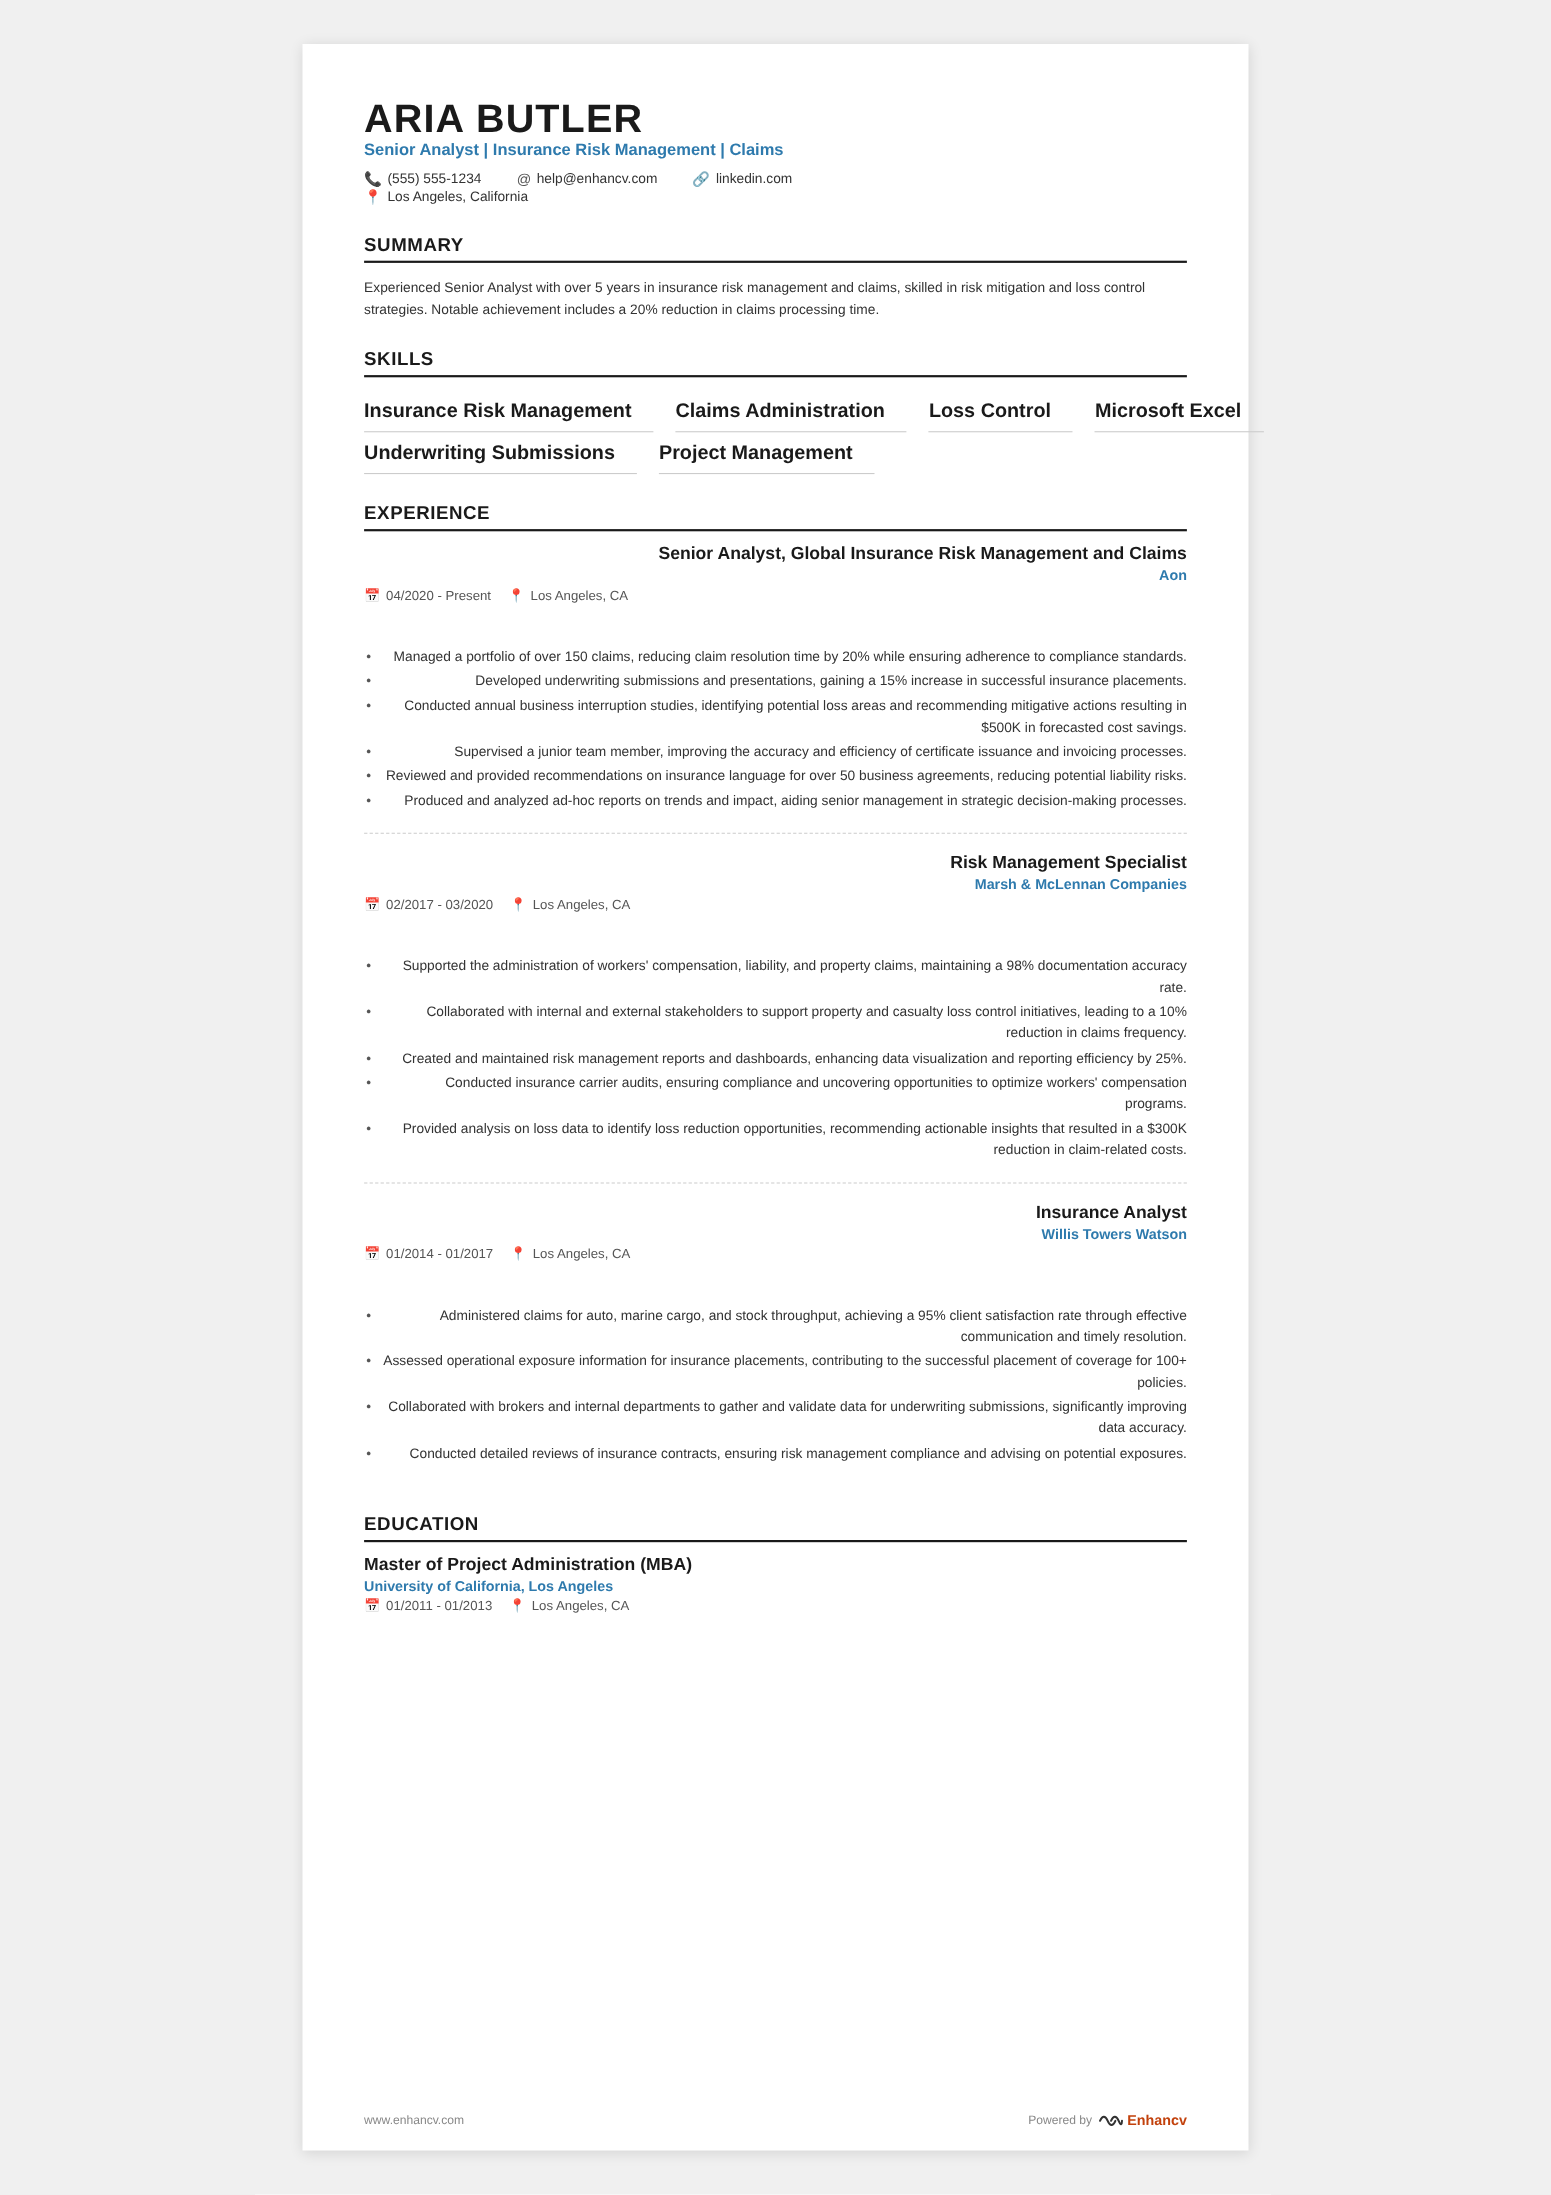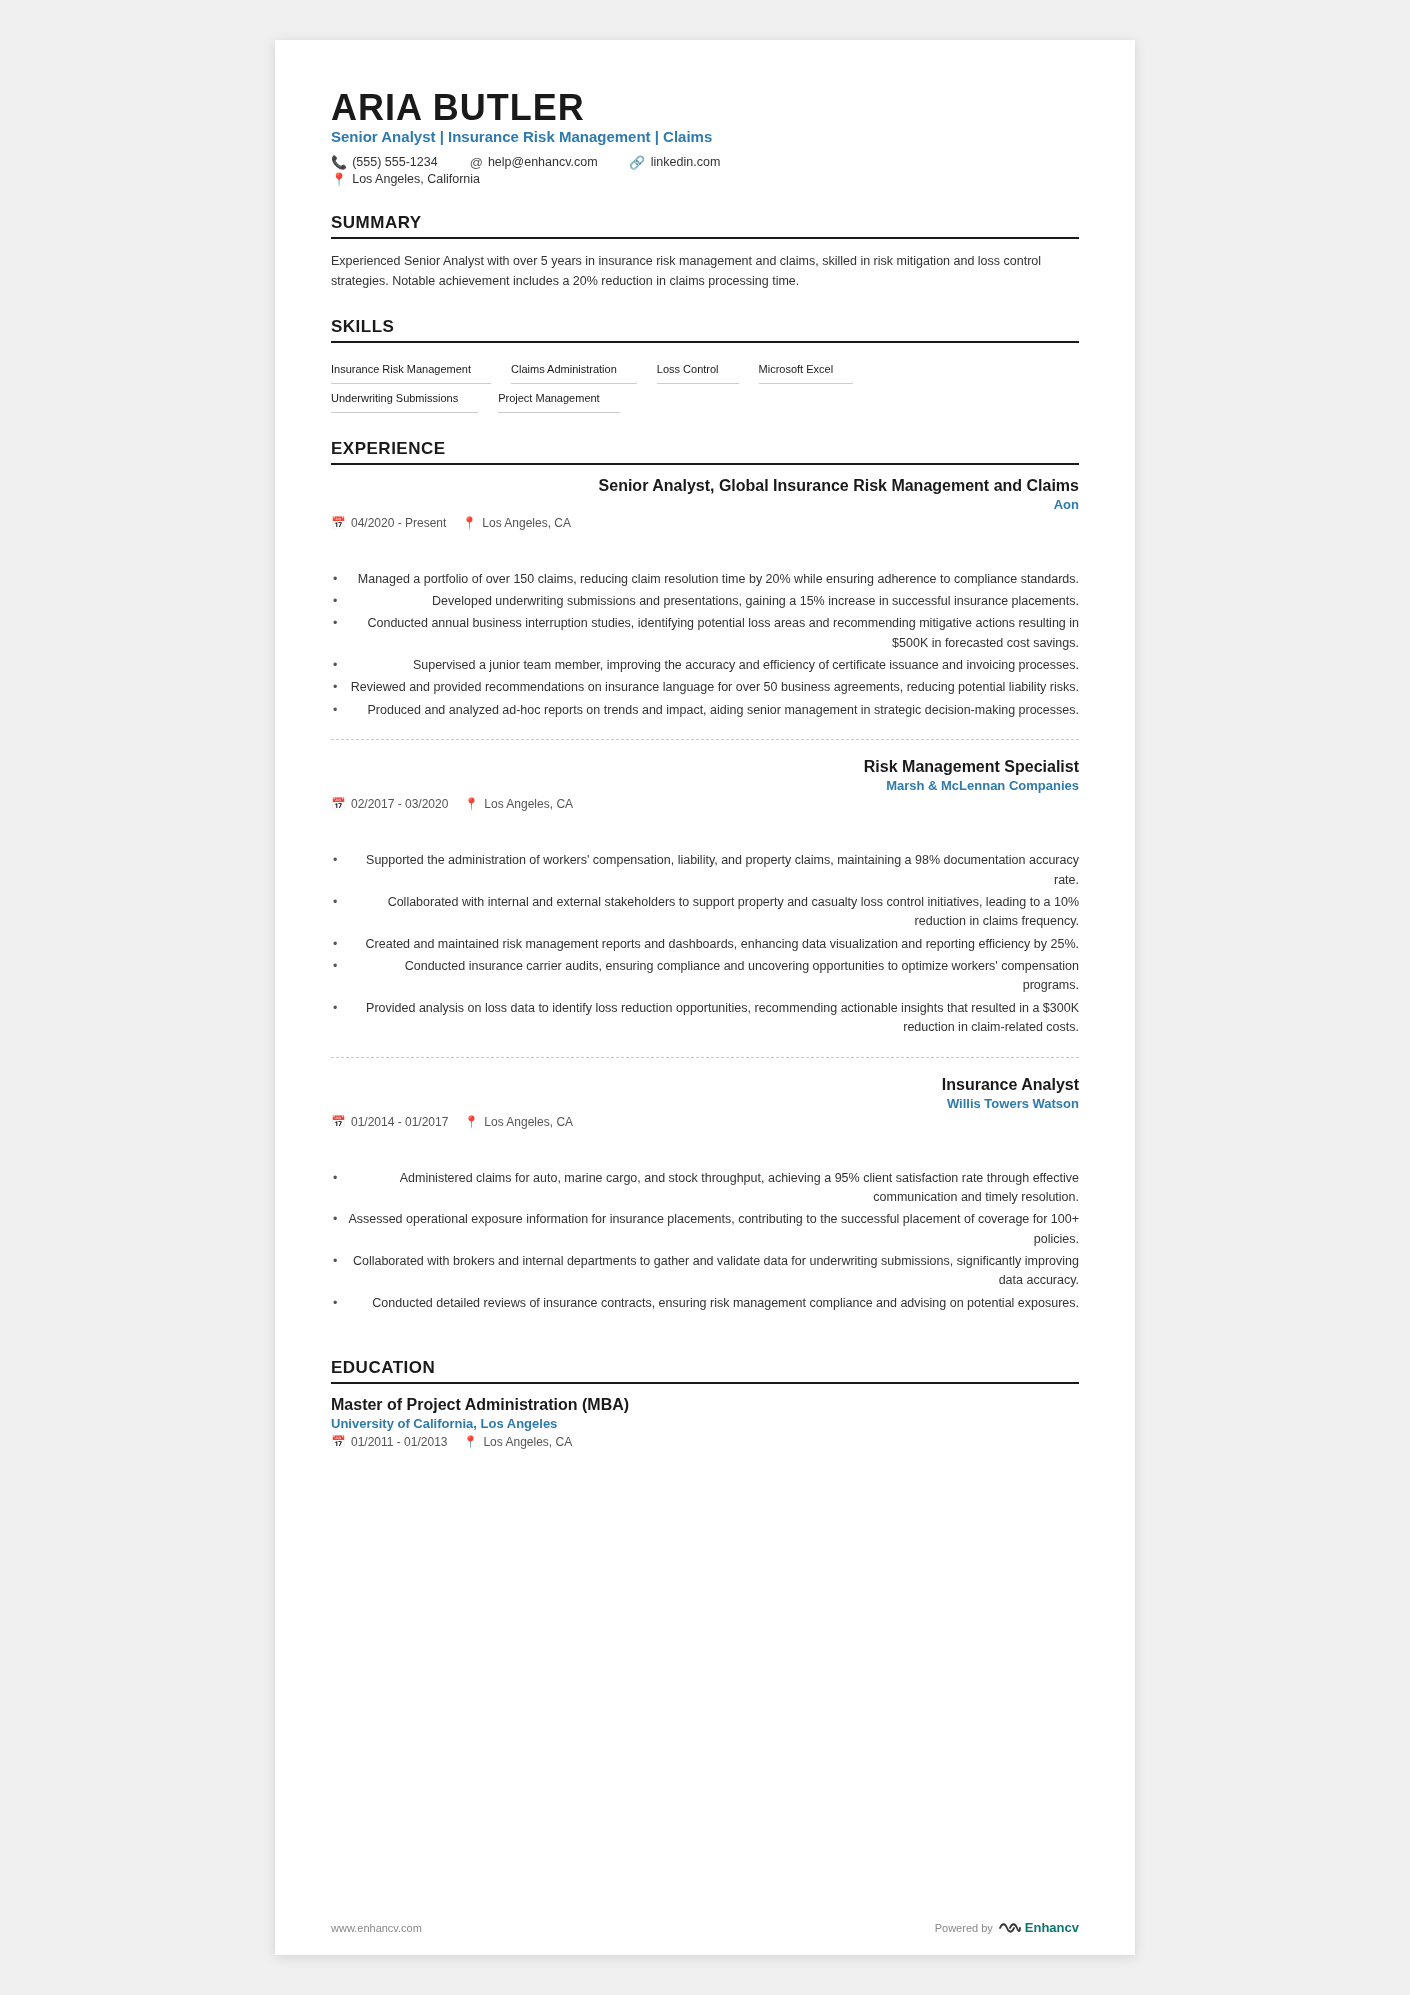--- a/index.html
+++ b/index.html
@@ -66,22 +66,22 @@
       margin-bottom: 12px;
       letter-spacing: 0.5px;
     }
     
     .summary-text {
       font-size: 12.5px;
       color: #333;
       line-height: 1.6;
     }
     .skill-item {
-      font-size: 11px;
-      font-weight: 400;
+      font-size: 18px;
+      font-weight: 700;
       color: #1a1a1a;
       padding: 8px 20px 8px 0;
       border-bottom: 1.5px solid #ccc;
       white-space: nowrap;
       margin-right: 20px;
     }
     .skills-row2 {
       display: flex;
       gap: 0;
       margin-top: 0;
@@ -177,21 +177,21 @@
       display: flex;
       align-items: center;
       gap: 6px;
     }
     .enhancv-logo {
       display: flex;
       align-items: center;
       gap: 4px;
       font-size: 13px;
       font-weight: 600;
-      color: #0f766e;
+      color: #c2410c;
     }
   </style>
 </head>
 <body>
 
 <div class="resume-page">
 
   <div class="resume-header">
     <div class="header-name">ARIA BUTLER</div>
     <div class="header-title">Senior Analyst | Insurance Risk Management | Claims</div>

